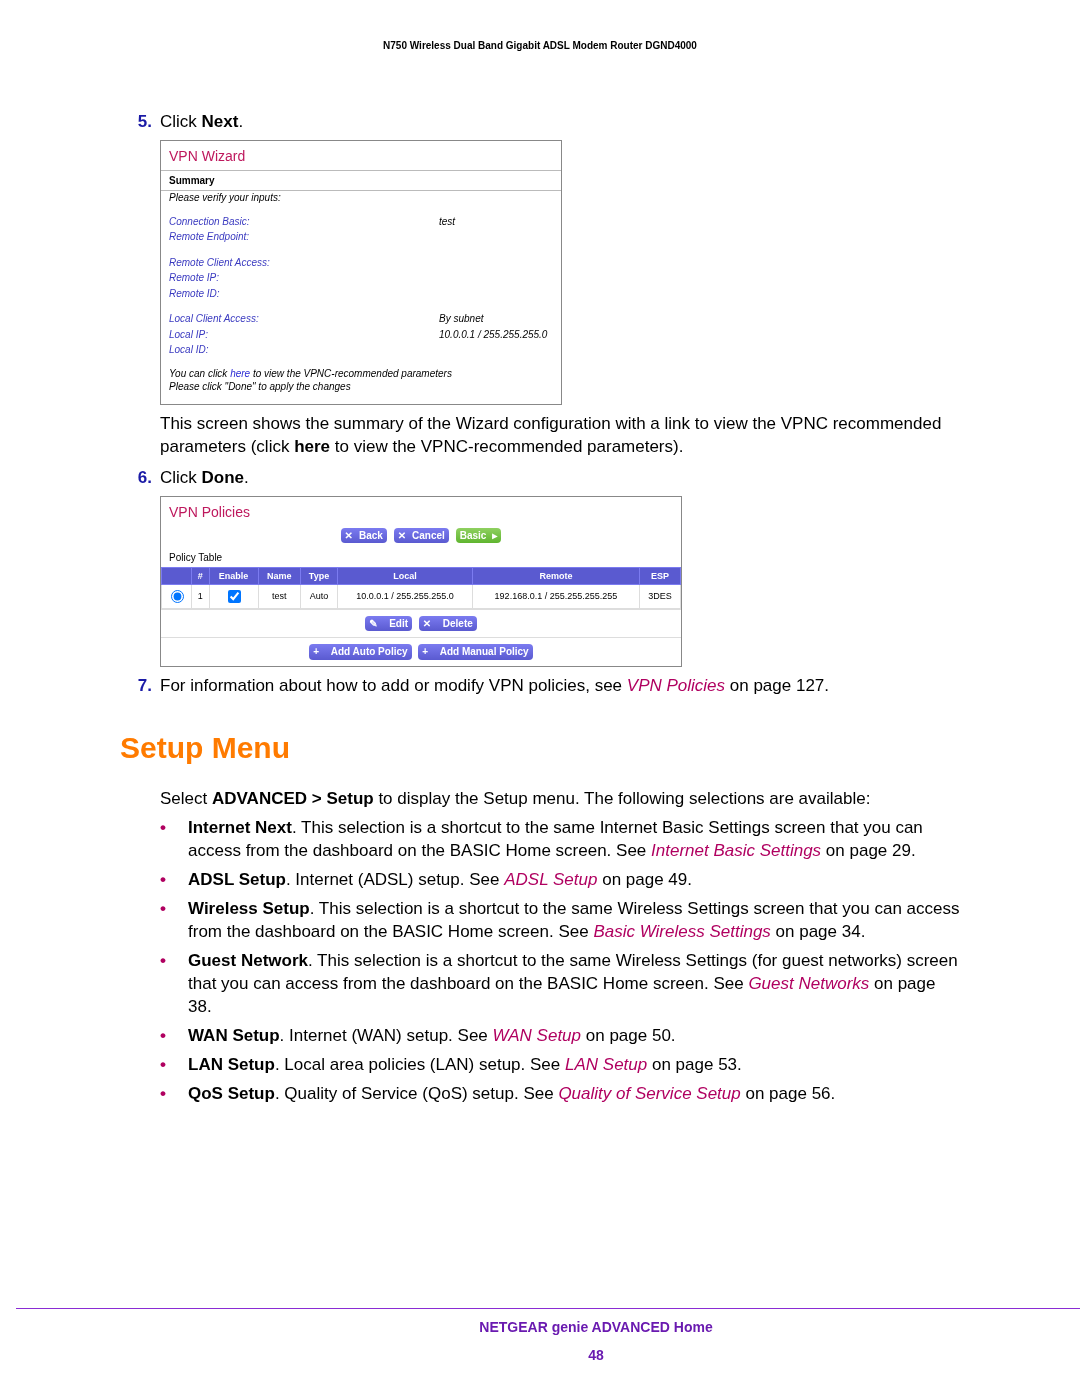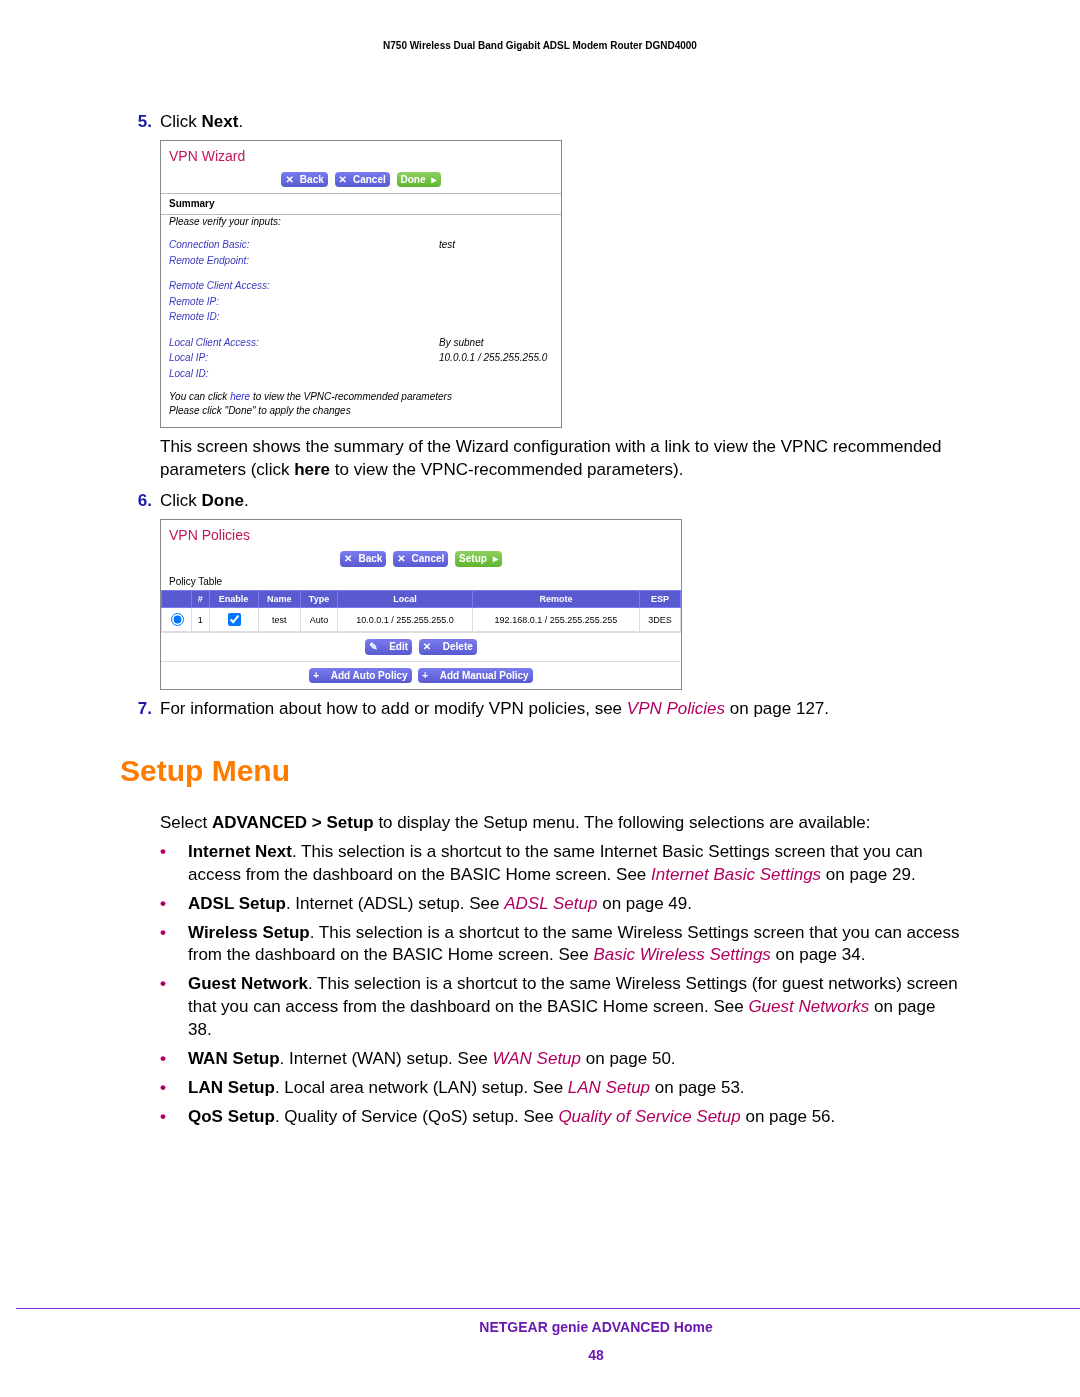--- a/index.html
+++ b/index.html
@@ -198,25 +198,20 @@
 
     <div class="step-row">
       <div class="step-num">5.</div>
       <div class="step-body">
         <span>Click </span><span class="bold">Next</span><span>.</span>
       </div>
     </div>
 
     <div class="wiz-box">
       <div class="wiz-title">VPN Wizard</div>
-      <div class="btn-row">
-        <span class="pill"><span class="x">✕</span><span>Back</span></span>
-        <span class="pill"><span class="x">✕</span><span>Cancel</span></span>
-        <span class="pill done"><span>Done</span><span class="arrow-r">▸</span></span>
-      </div>
       <div class="wiz-sub">Summary</div>
       <div class="wiz-body">
         <div>Please verify your inputs:</div>
         <div style="height:8px"></div>
         <div class="kv-row">
             <span class="kv-label b">Connection Basic:</span>
             <span class="kv-val">test</span>
           </div>
         <div class="kv-row">
             <span class="kv-label b">Remote Endpoint:</span>
@@ -259,21 +254,21 @@
       <div class="step-body">
         <span>Click </span><span class="bold">Done</span><span>.</span>
       </div>
     </div>
 
     <div class="pol-box">
       <div class="wiz-title">VPN Policies</div>
       <div class="btn-row">
         <span class="pill"><span class="x">✕</span><span>Back</span></span>
         <span class="pill"><span class="x">✕</span><span>Cancel</span></span>
-        <span class="pill done"><span>Setup</span><span class="arrow-r">▸</span></span>
+        <span class="pill done"><span>Basic</span><span class="arrow-r">▸</span></span>
       </div>
       <div class="pol-caption">Policy Table</div>
       <table class="pol-table">
         <tbody>
             <tr>
           <th style="width:18px"></th>
           <th>#</th>
           <th>Enable</th>
           <th>Name</th>
           <th>Type</th>
@@ -347,21 +342,21 @@
     <div class="bullet-row">
       <div class="bullet-dot">•</div>
       <div class="bullet-body">
         <span class="bold">WAN Setup</span><span>. Internet (WAN) setup. See </span><span class="italic-link">WAN Setup</span><span> on page 50.</span>
       </div>
     </div>
 
     <div class="bullet-row">
       <div class="bullet-dot">•</div>
       <div class="bullet-body">
-        <span class="bold">LAN Setup</span><span>. Local area network (LAN) setup. See </span><span class="italic-link">LAN Setup</span><span> on page 53.</span>
+        <span class="bold">LAN Setup</span><span>. Local area policies (LAN) setup. See </span><span class="italic-link">LAN Setup</span><span> on page 53.</span>
       </div>
     </div>
 
     <div class="bullet-row">
       <div class="bullet-dot">•</div>
       <div class="bullet-body">
         <span class="bold">QoS Setup</span><span>. Quality of Service (QoS) setup. See </span><span class="italic-link">Quality of Service Setup</span><span> on page 56.</span>
       </div>
     </div>
 

